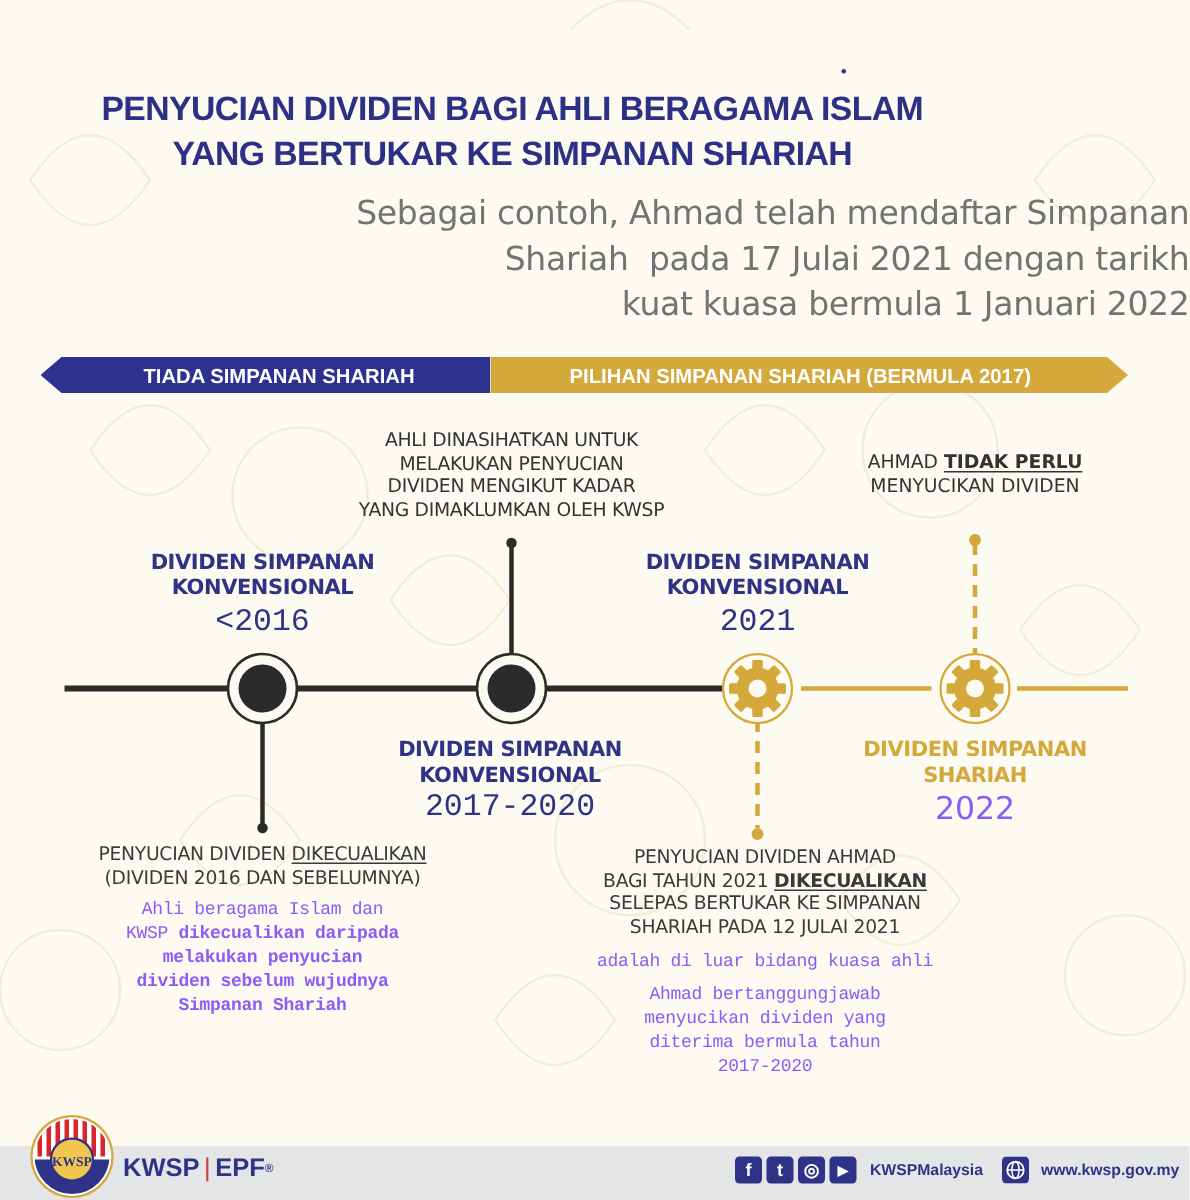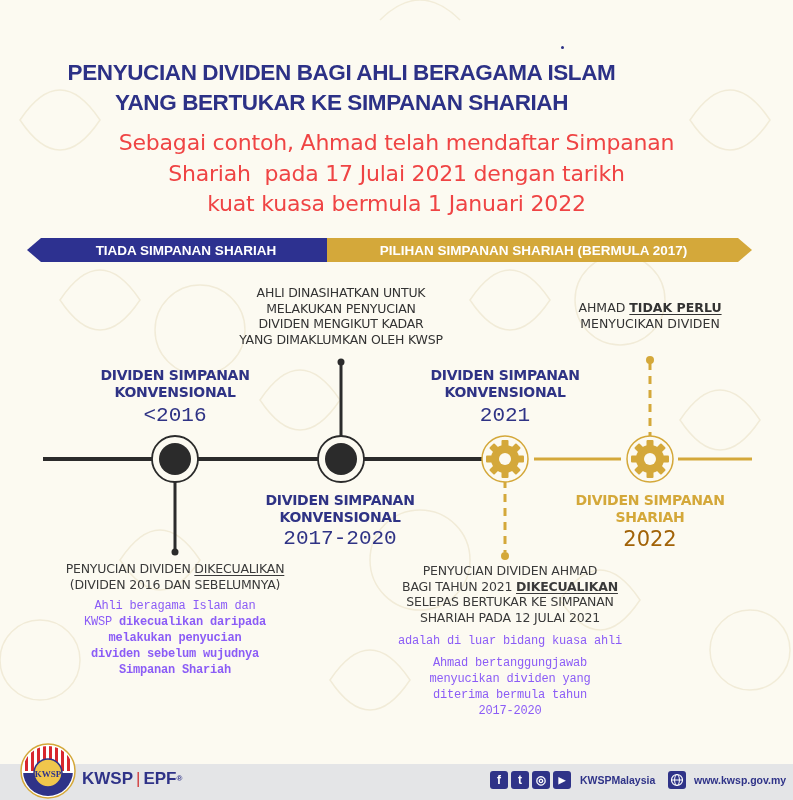--- a/index.html
+++ b/index.html
@@ -16,22 +16,22 @@
 
     .title {
       left: 0; width: 627px; top: 58px;
       color: #2c3186; font-weight: bold; font-size: 22.5px; line-height: 30px;
       letter-spacing: -0.4px;
       font-family: "Liberation Sans", sans-serif;
       margin-left: 28px;
     }
     .subtitle {
       left: 0; width: 793px; top: 128px;
-      color: #ef4444; font-size: 22px; line-height: 30.5px;
-      font-family: "DejaVu Sans", sans-serif; letter-spacing: -0.2px;
+      color: #737373; font-size: 22px; line-height: 30.5px;
+      font-family: "DejaVu Sans", sans-serif; letter-spacing: -0.2px; text-align: right;
     }
     .dot-top { left: 561px; top: 46px; width: 3px; height: 3px; background: #2c3186; border-radius: 50%; }
 
     
     .banner { left: 27px; top: 238px; width: 725px; height: 16px; }
     .banner-left {
       position: absolute; left: 0; top: 0; height: 24px; width: 300px;
       background: #2d3190;
       clip-path: polygon(14px 0, 100% 0, 100% 100%, 14px 100%, 0 50%);
       color: #fff; font-size: 13.5px; font-weight: bold;
@@ -43,21 +43,21 @@
       background: #d4a83a;
       clip-path: polygon(0 0, calc(100% - 14px) 0, 100% 50%, calc(100% - 14px) 100%, 0 100%);
       color: #fff; font-size: 13.5px; font-weight: bold;
       font-family: "Liberation Sans", sans-serif;
       display: flex; align-items: center; justify-content: center; padding-right: 12px;
     }
 
     .label-navy { color: #2f3385; font-weight: bold; font-size: 14px; line-height: 17px; font-family: "DejaVu Sans", sans-serif; letter-spacing: -0.3px; }
     .year-navy { color: #2f3385; font-size: 21px; line-height: 26px; font-family: Liberation Mono, monospace; }
     .label-gold { color: #d4a83a; font-weight: bold; font-size: 14px; line-height: 17px; font-family: "DejaVu Sans", sans-serif; letter-spacing: -0.3px; }
-    .year-gold { color: #a16207; font-size: 21px; line-height: 26px; font-family: "DejaVu Sans", sans-serif; }
+    .year-gold { color: #8b5cf6; font-size: 21px; line-height: 26px; font-family: "DejaVu Sans", sans-serif; }
     .note-dark { color: #3a3a3a; font-weight: bold; font-size: 12px; line-height: 15.5px; font-family: "DejaVu Sans", sans-serif; letter-spacing: -0.2px; }
     .note-body { color: #8b5cf6; font-size: 12px; line-height: 16px; font-family: Liberation Mono, monospace; letter-spacing: -0.2px; }
     .u { text-decoration: underline; text-underline-offset: 2px; }
     .b { font-weight: bold; }
 
     .timeline-svg { position: absolute; left: 0; top: 0; width: 793px; height: 765px; z-index: 1; }
 
     
     .footer { position: absolute; left: 0; top: 764px; width: 793px; height: 36px; background: #e4e5e7; z-index: 3; }
     .logo { position: absolute; left: 20px; top: 743px; width: 56px; height: 56px; z-index: 4; }

